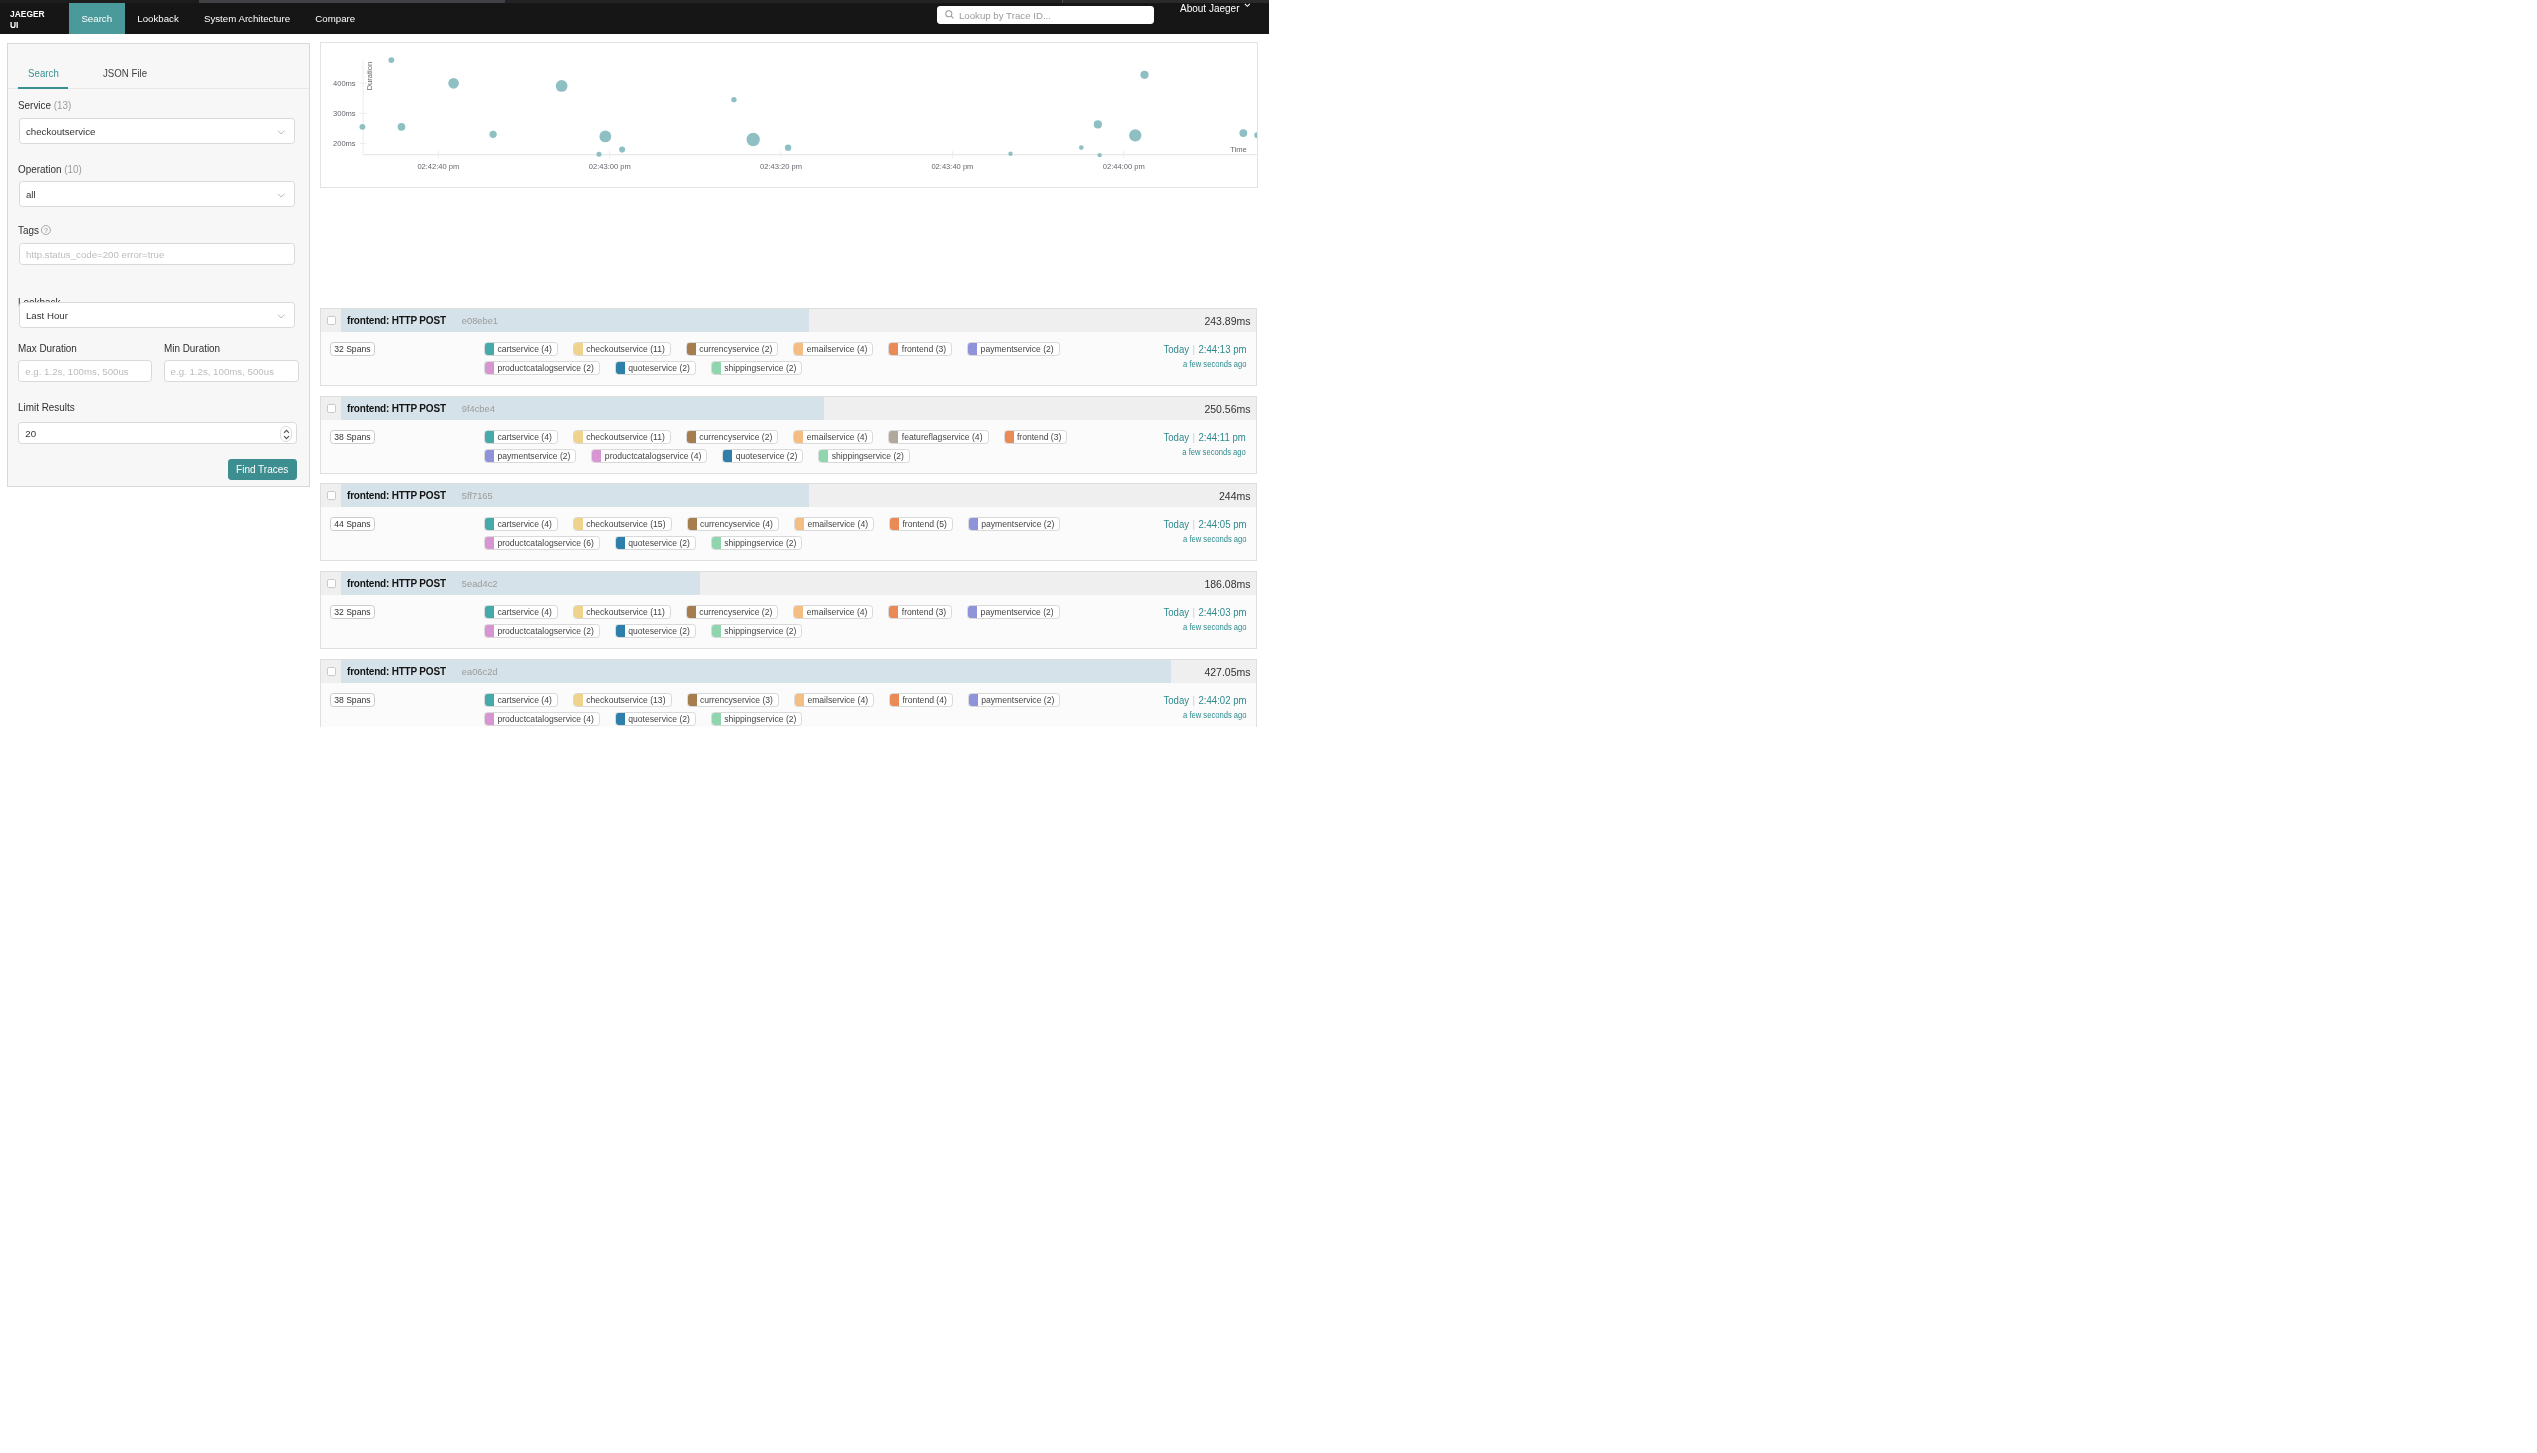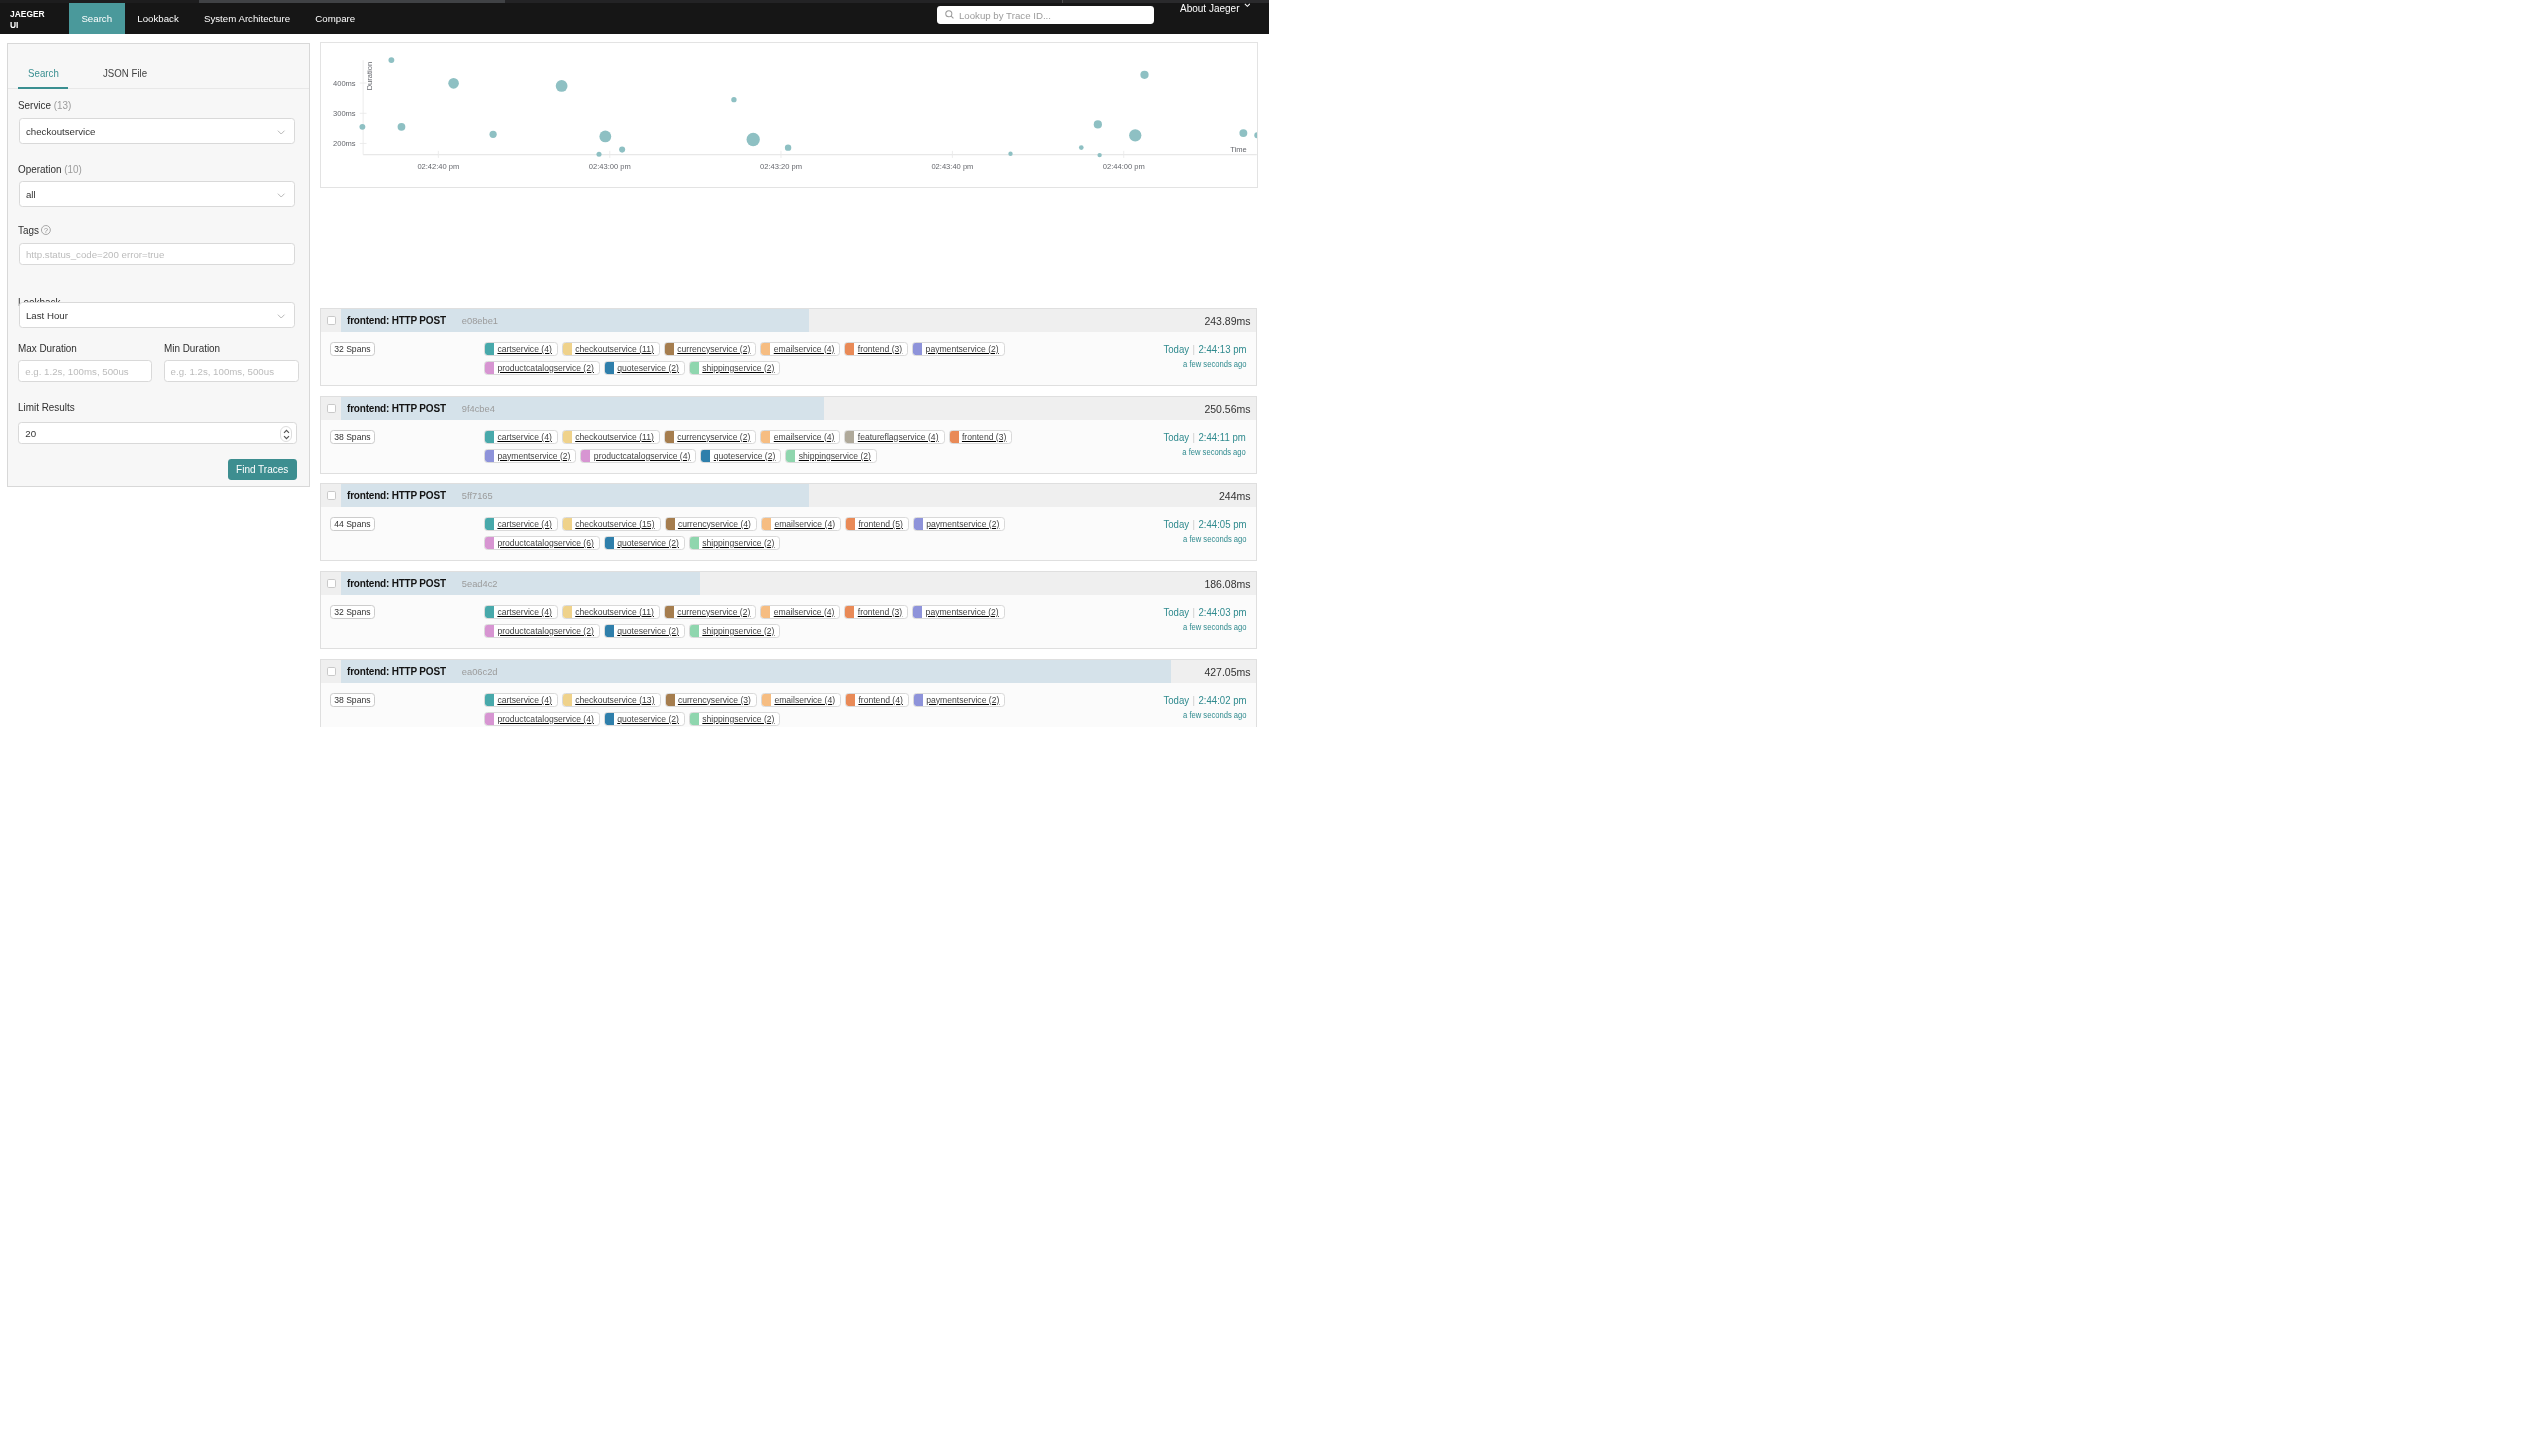--- a/index.html
+++ b/index.html
@@ -63,21 +63,21 @@
 .trow1 { position:absolute; left:26px; top:5.5px; display:flex; align-items:baseline; }
 .ctitle { font-size:10px; letter-spacing:-0.2px; font-weight:bold; color:#131313; white-space:nowrap; }
 .cid { font-size:9.3px; color:#9b9b9b; margin-left:16px; }
 .cdur { position:absolute; right:5.5px; top:6.3px; font-size:10.5px; color:#333; }
 .cbody { position:relative; height:55px; }
 .spans { position:absolute; left:8.8px; top:9.5px; height:14.3px; border:0.8px solid #ccc; border-radius:3.4px;
   background:#fff; font-size:8.6px; color:#333; line-height:12.5px; padding:0 3.4px; }
 .tags { position:absolute; left:163px; top:9.5px; width:623px; }
 .trow { height:14.3px; margin-bottom:4.8px; white-space:nowrap; }
 .tag { display:inline-flex; height:14.3px; border:0.8px solid #d9d9d9; border-radius:3.4px; background:#fff;
-  overflow:hidden; margin-right:4px; vertical-align:top;text-decoration:underline; }
+  overflow:hidden; margin-right:15px; vertical-align:top; }
 .chip { width:9px; height:100%; }
 .tl { font-size:8.6px; color:#444; line-height:12.5px; padding:0 5px 0 3.4px; }
 .dcol { position:absolute; right:10px; top:12.2px; text-align:right; }
 .d1 { font-size:10px; color:#2f8a8e; transform:scaleX(0.96); transform-origin:100% 50%; }
 .dsep { color:#ccc; padding:0 0.8px; }
 .d2 { font-size:8.8px; color:#2f8a8e; margin-top:3.8px; transform:scaleX(0.865); transform-origin:100% 50%; }
 </style></head>
 <body>
 <div id="strip">
     <div class="s1"></div>

